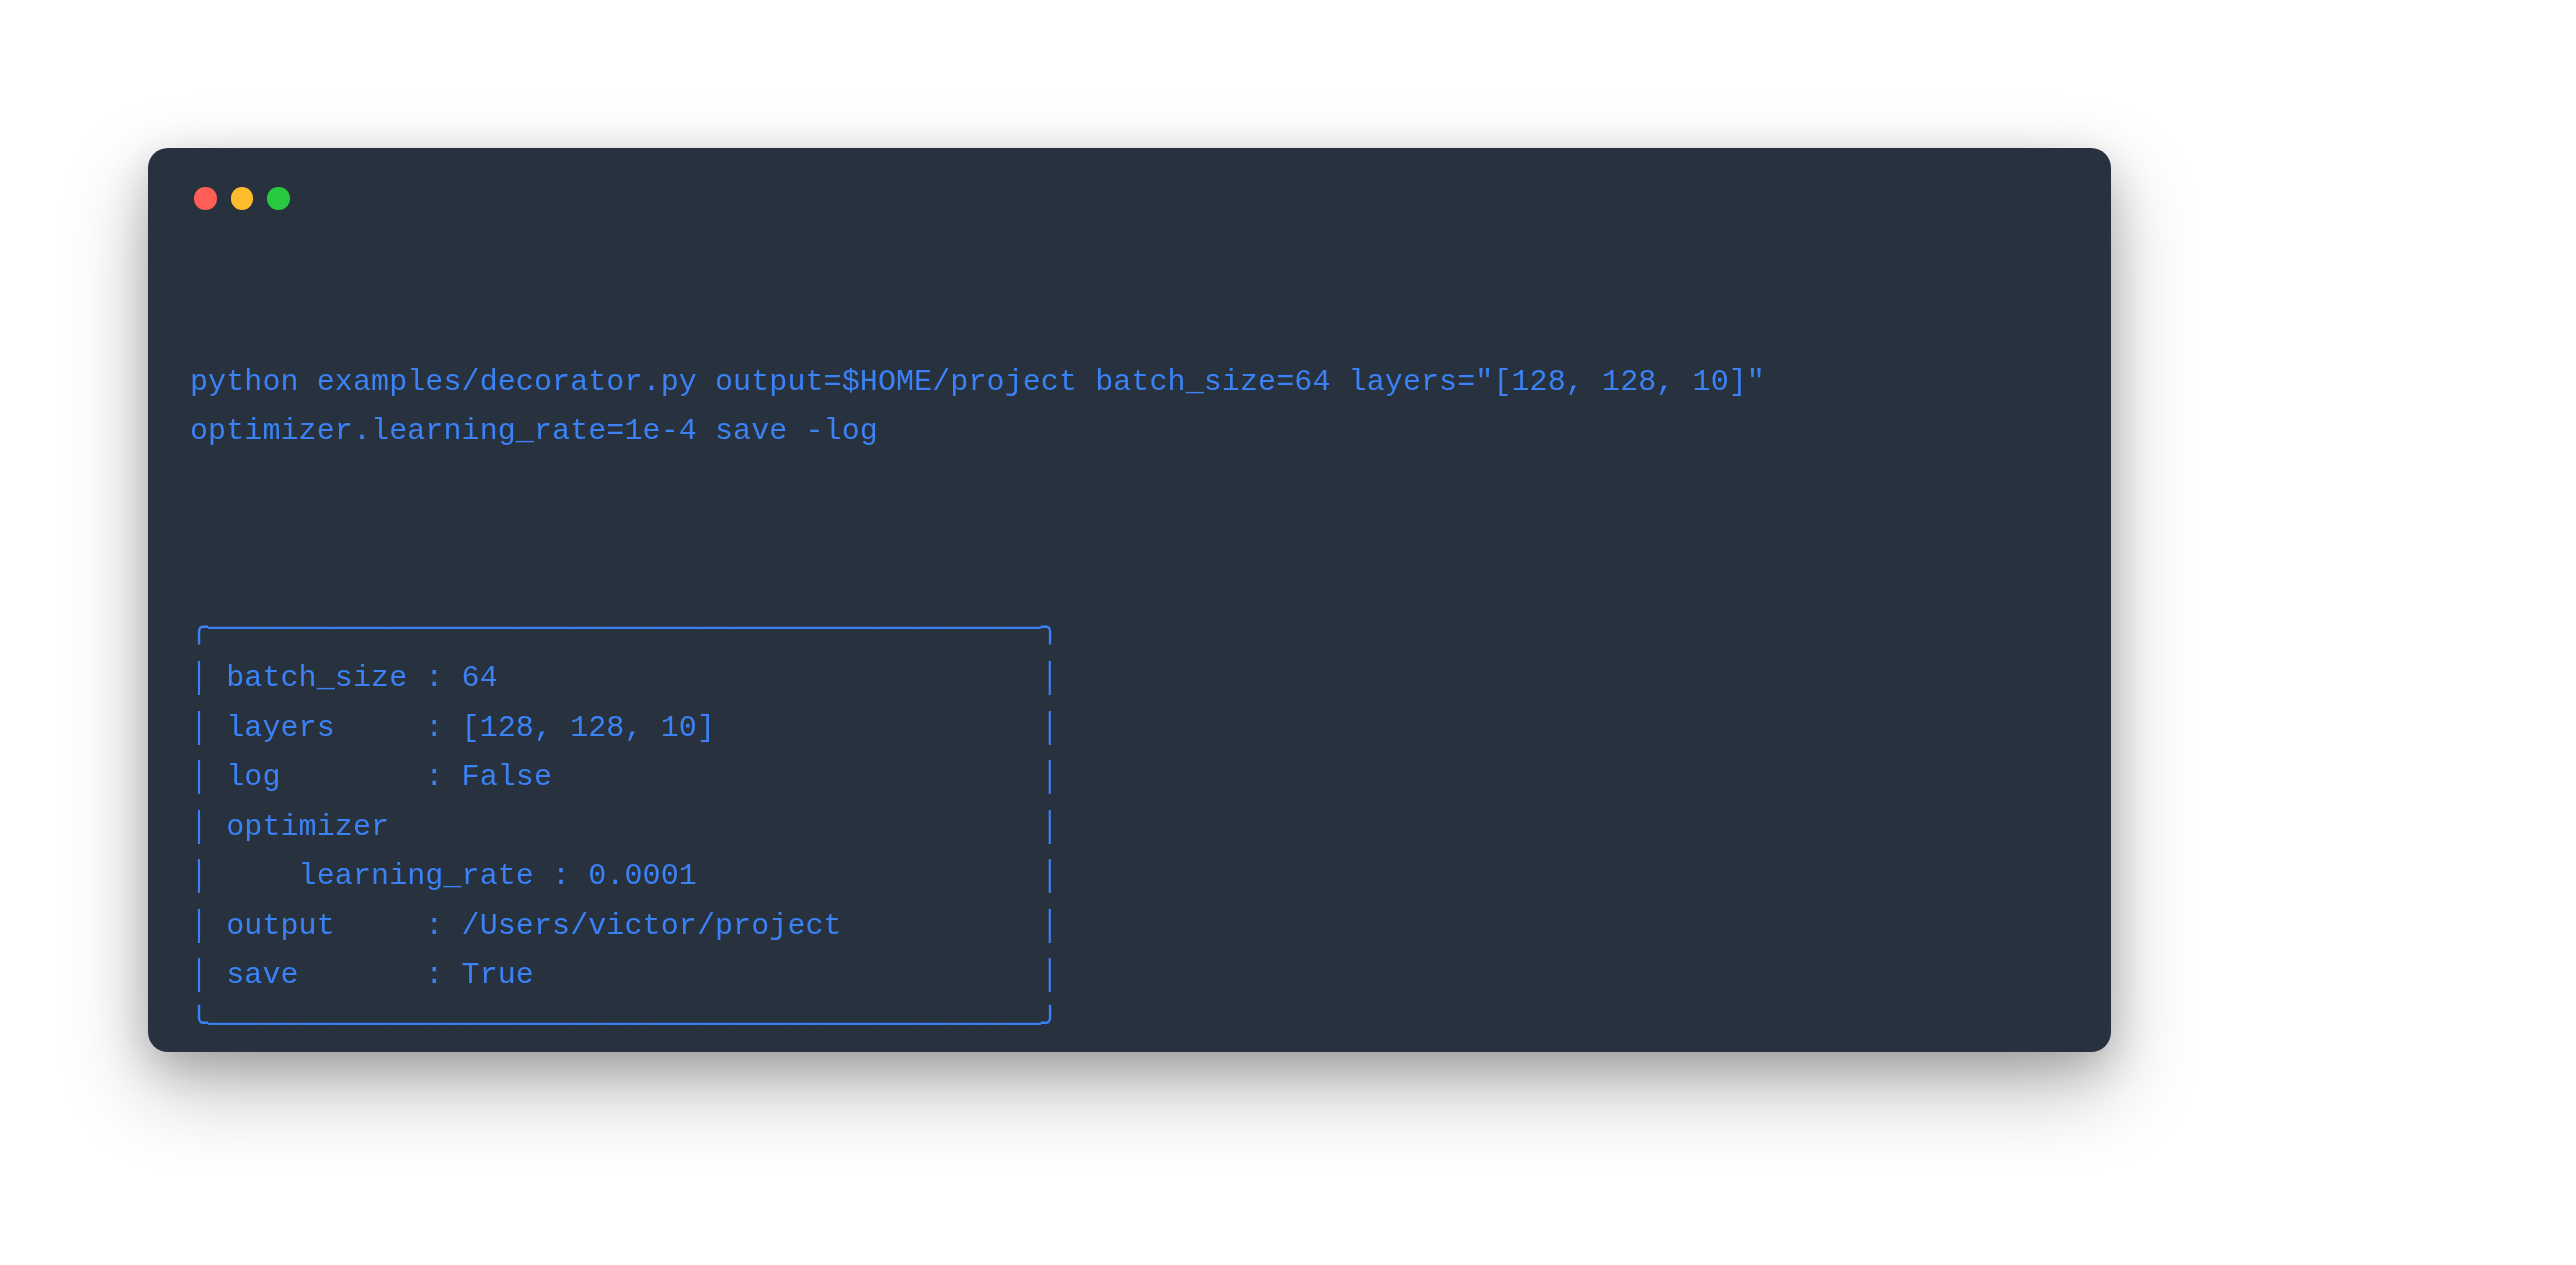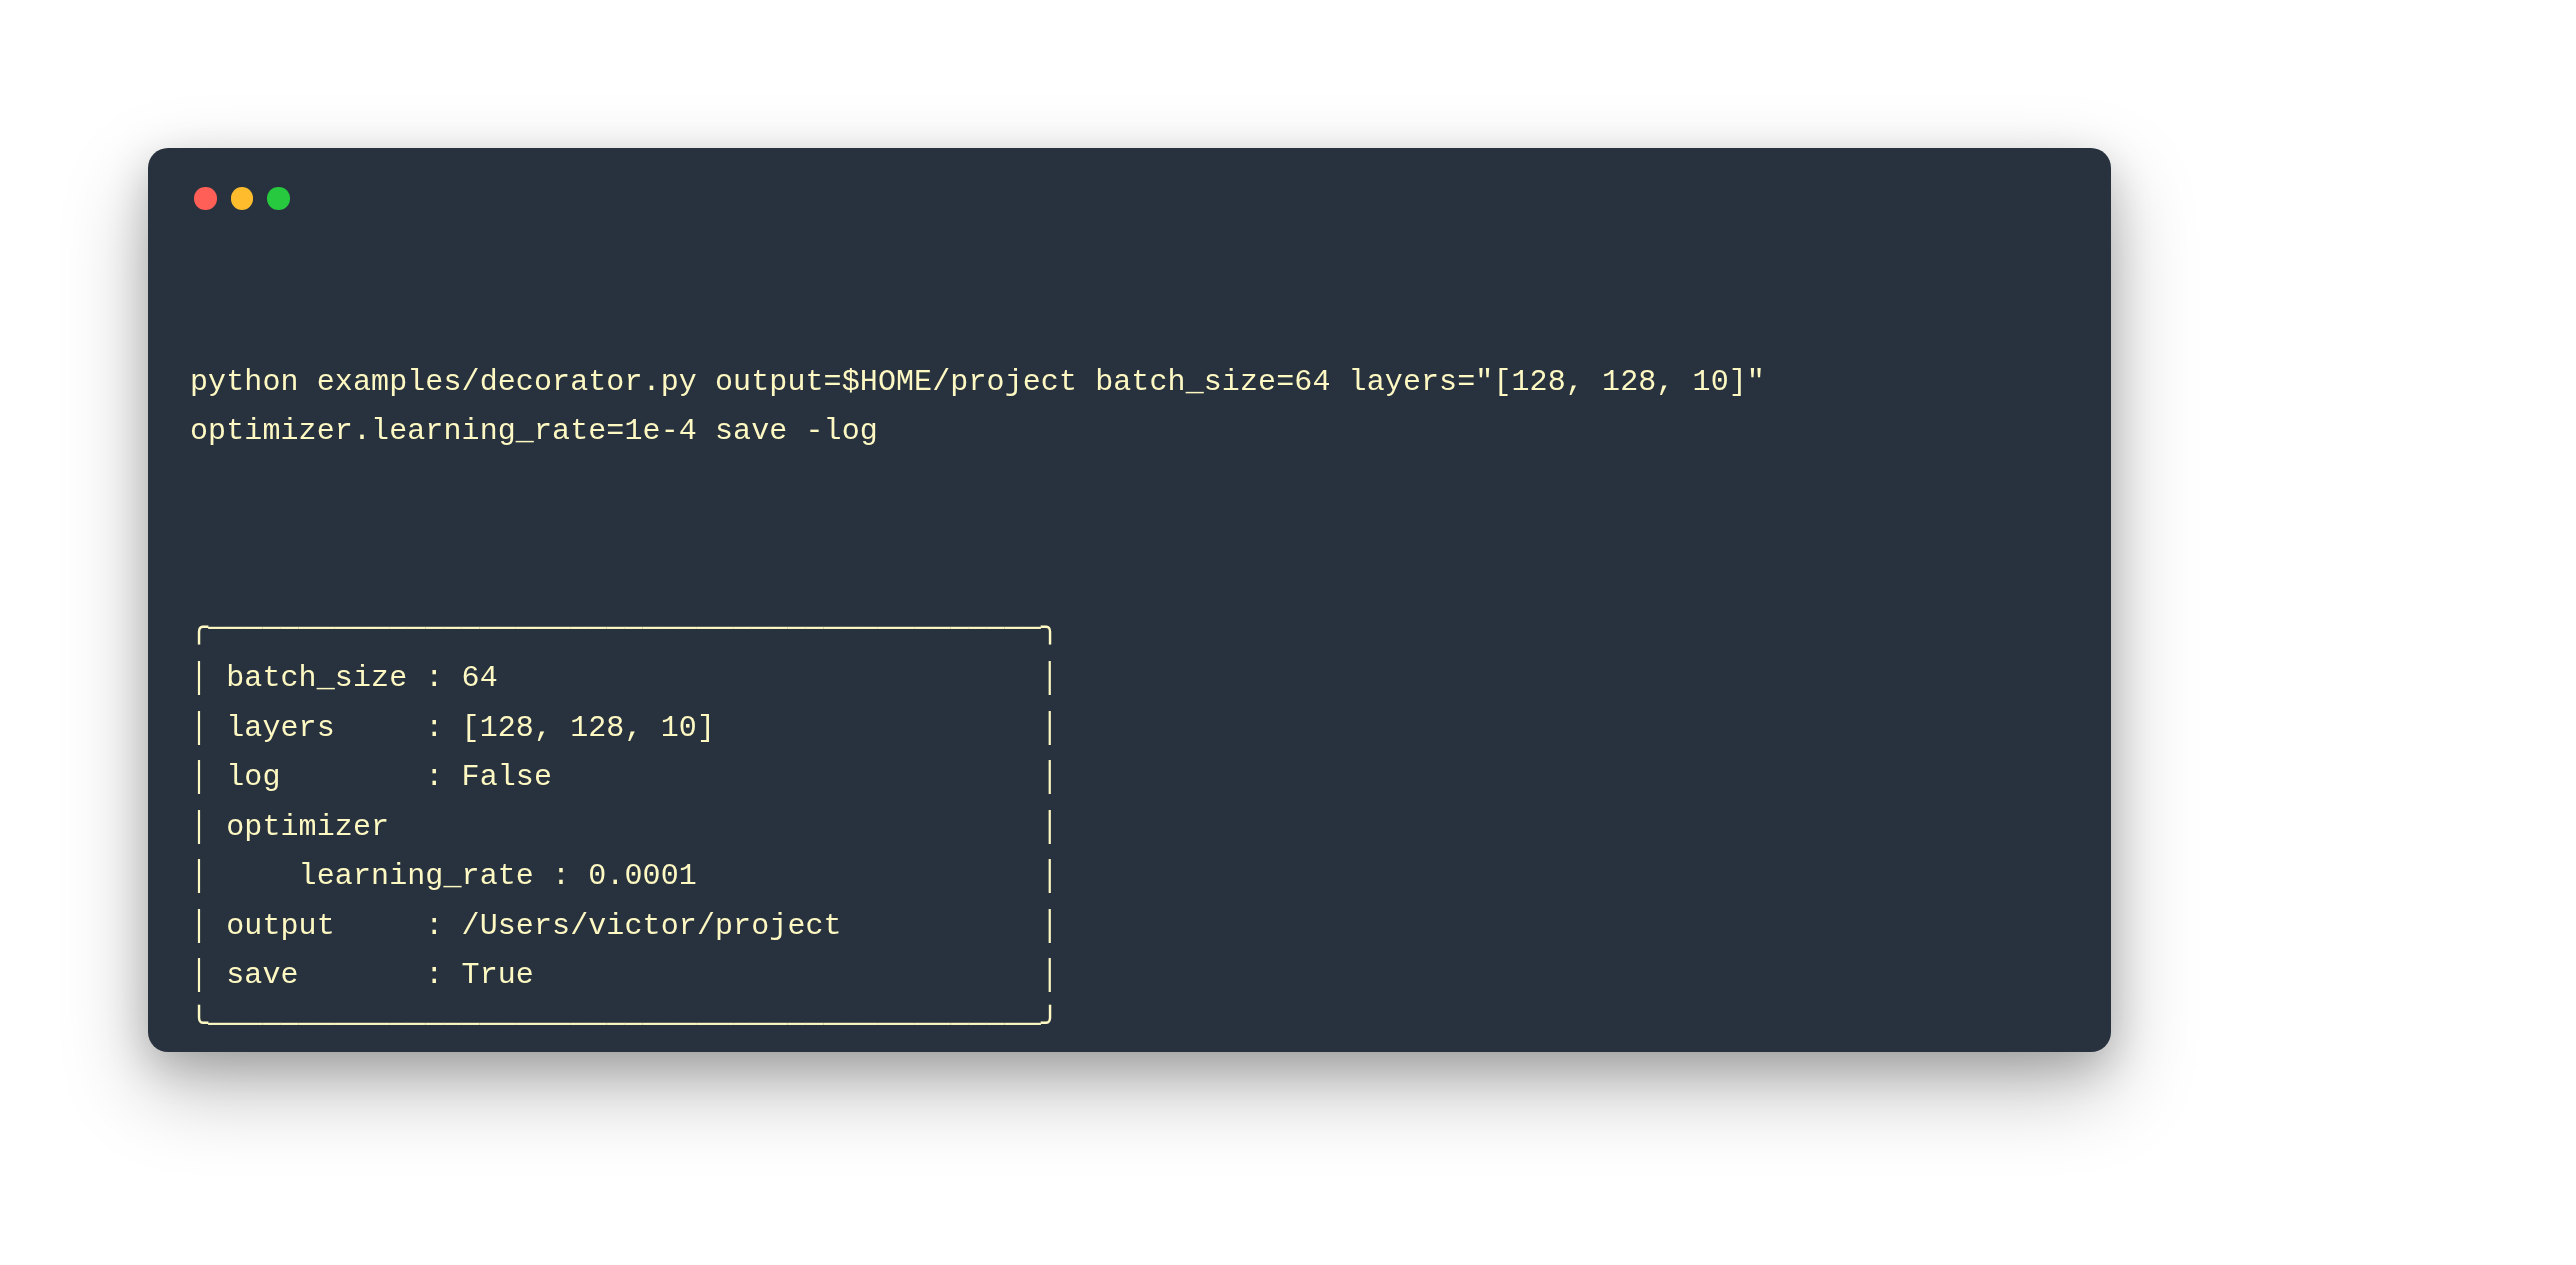--- a/index.html
+++ b/index.html
@@ -46,21 +46,21 @@
   
   .traffic-red { background: #ff5f56; }
   .traffic-yellow { background: #ffbd2e; }
   .traffic-green { background: #27c93f; }
   
   .terminal-content {
     font-size: 30px;
     line-height: 1.65;
     letter-spacing: 0.1px;
     white-space: pre;
-    color: #fef9c3;
+    color: #3b82f6;
     font-weight: 400;
   }
   
   .command-text {
     display: block;
     margin-bottom: 49px;
   }
   
   .output-box {
     display: block;

